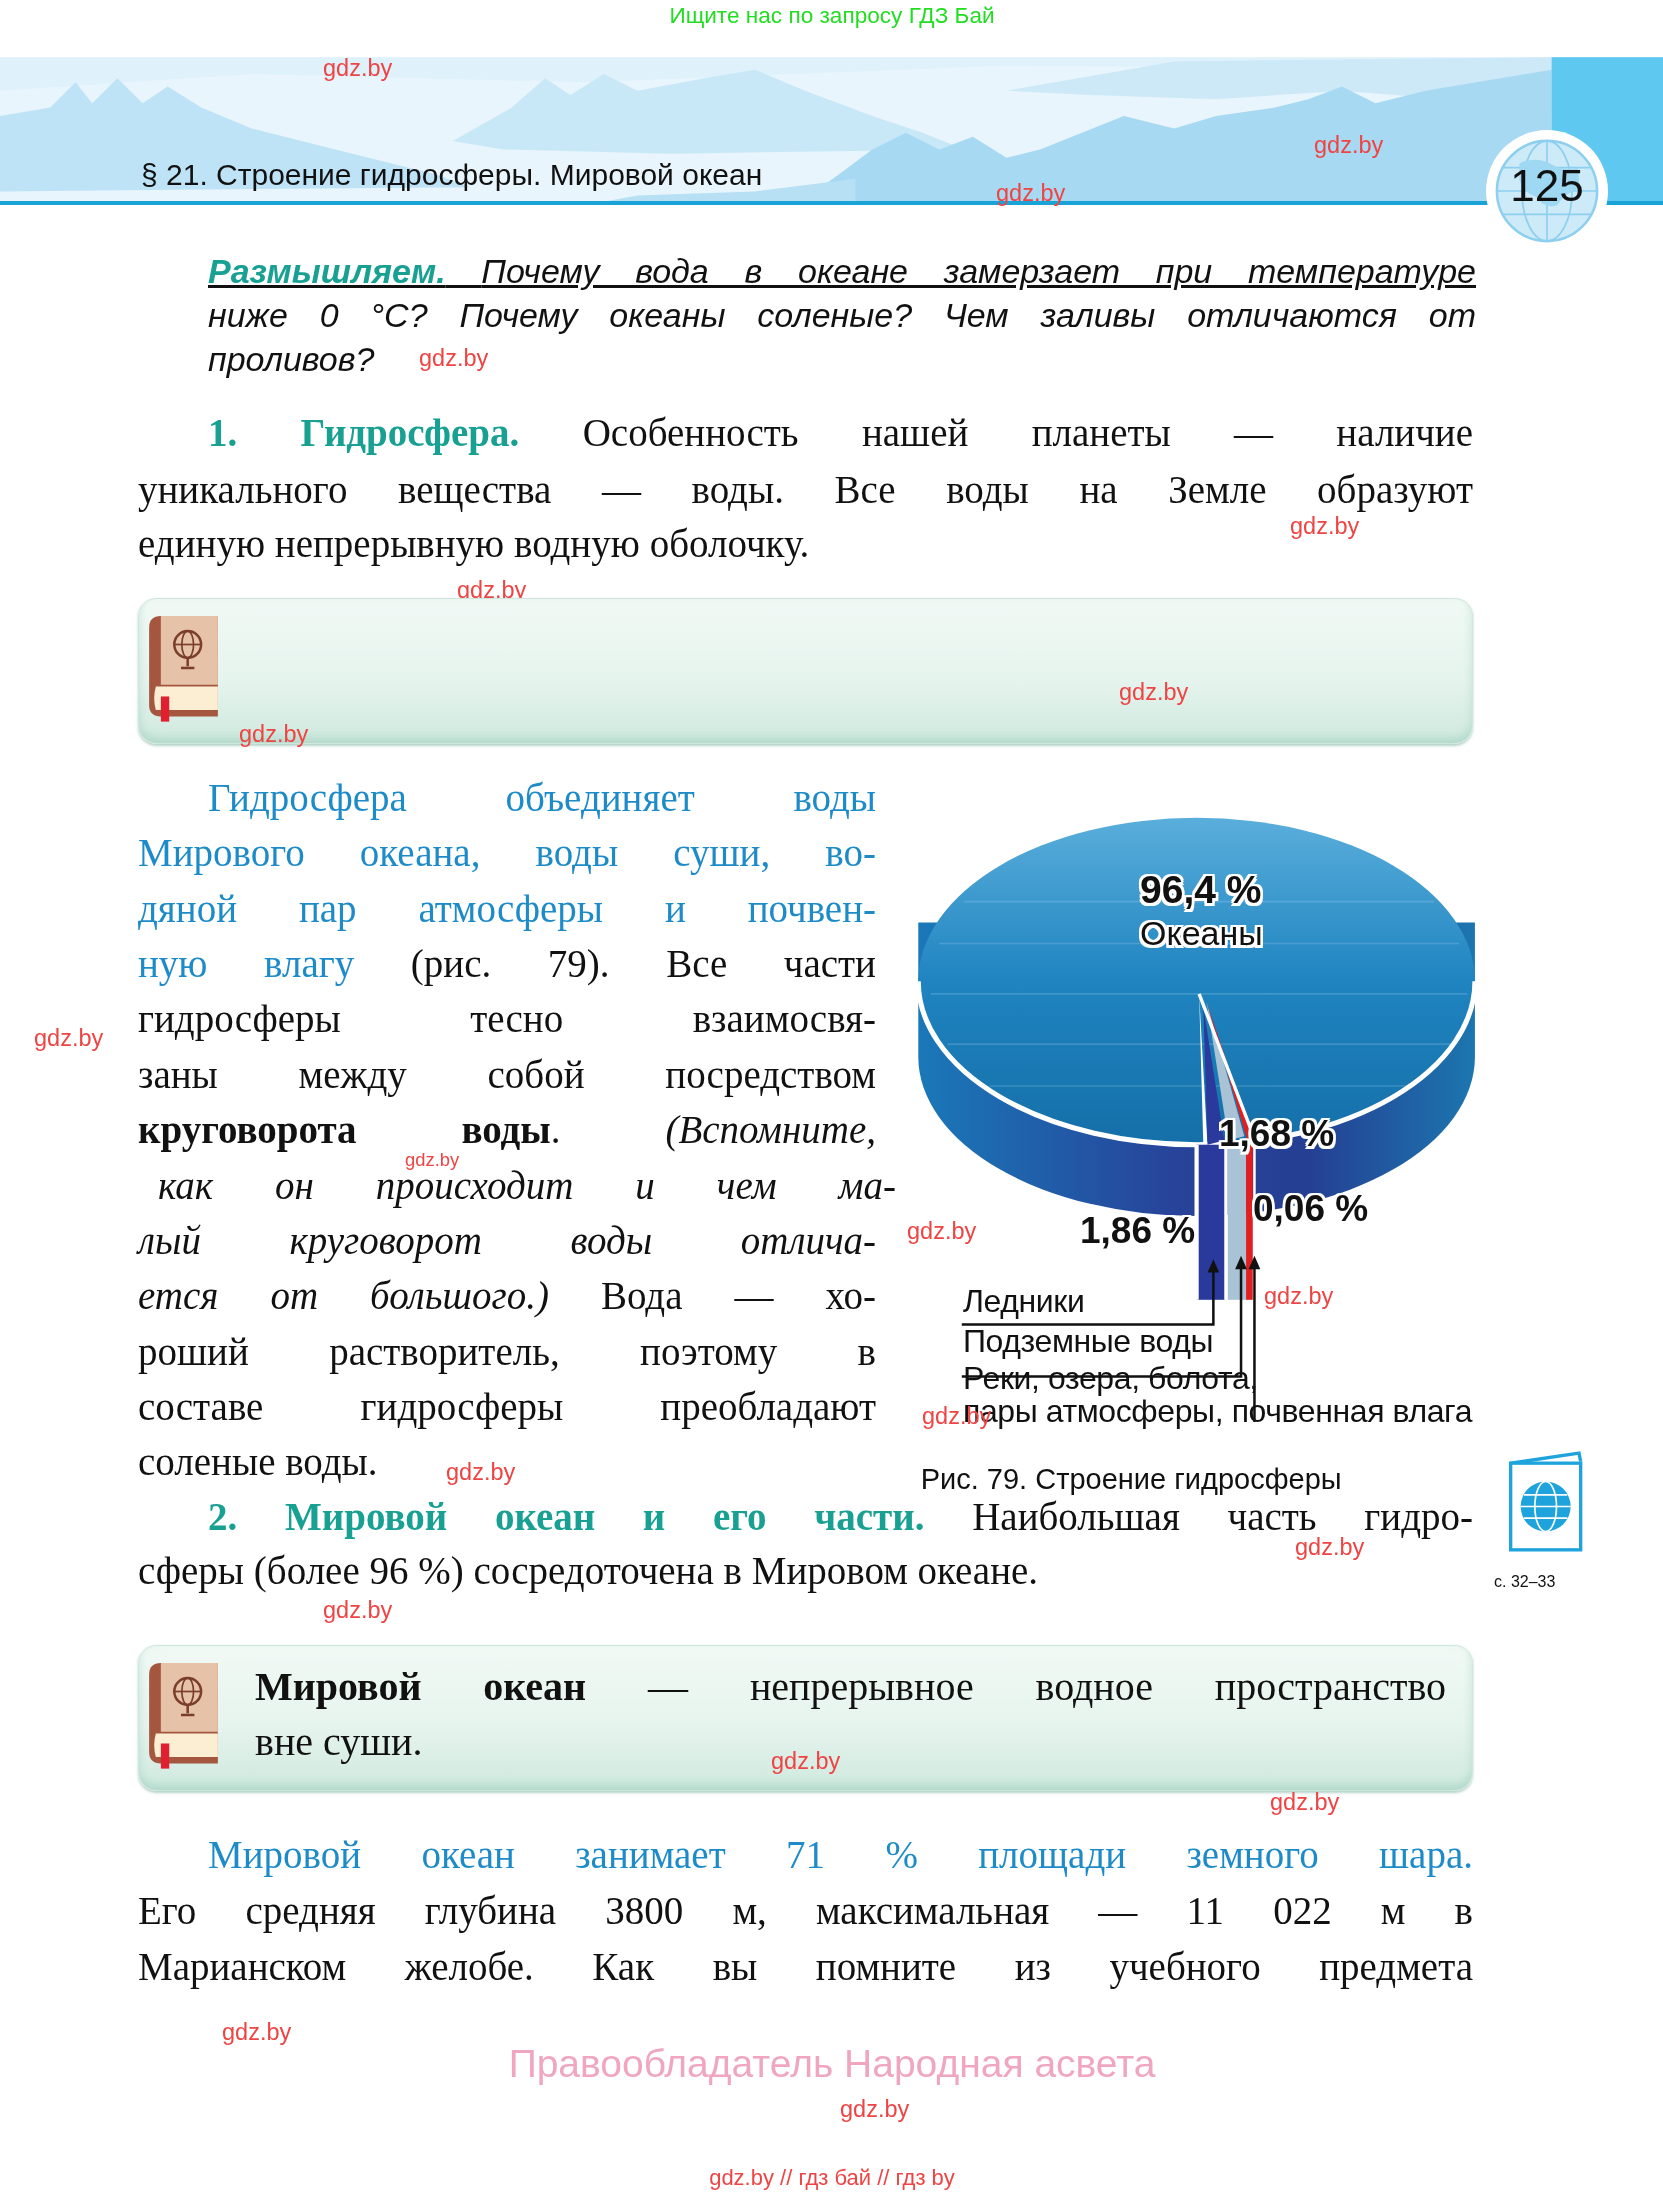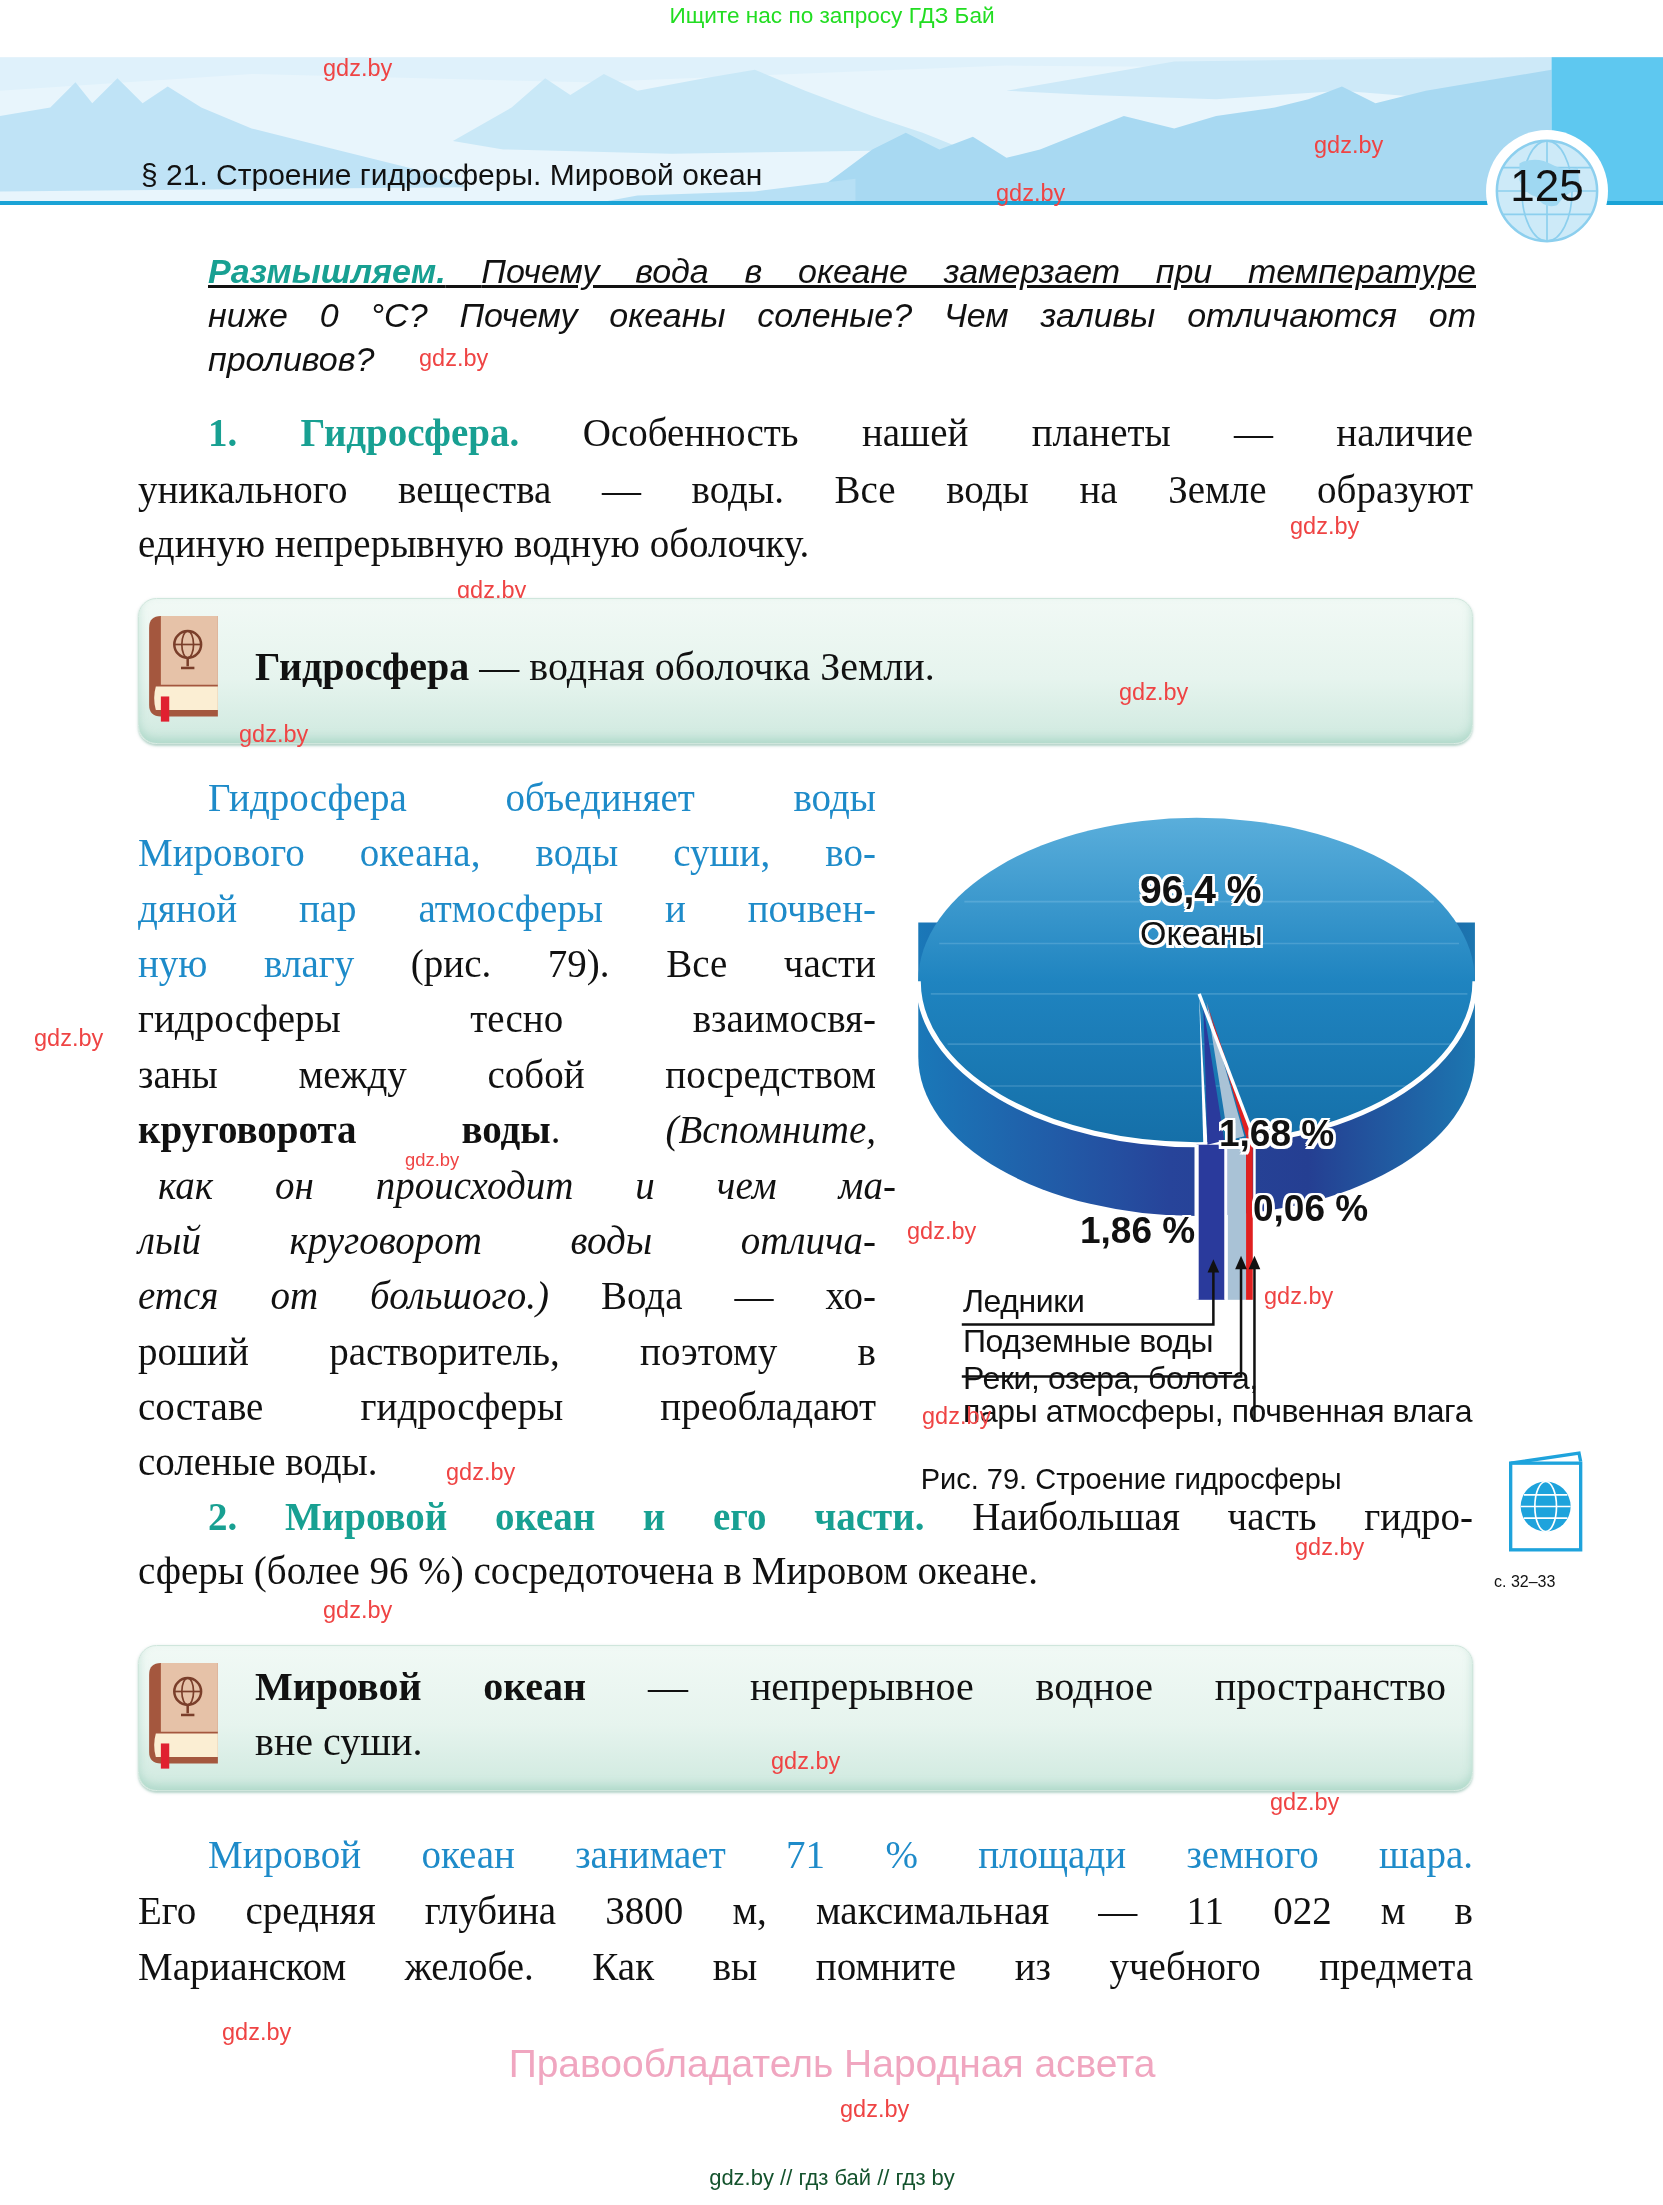--- a/index.html
+++ b/index.html
@@ -47,21 +47,21 @@
 
   
   #figure { left: 914px; top: 801px; width: 587px; height: 696px; }
   .pct { font-family: "Liberation Sans", "DejaVu Sans", sans-serif; font-weight: bold; font-size: 37px; color: #111;
     text-shadow: -2.5px -2.5px 0 #fff, 2.5px -2.5px 0 #fff, -2.5px 2.5px 0 #fff, 2.5px 2.5px 0 #fff, 0 2.5px 0 #fff, 0 -2.5px 0 #fff, 2.5px 0 0 #fff, -2.5px 0 0 #fff; }
   .legend { font-family: "Liberation Sans", "DejaVu Sans", sans-serif; font-size: 32px; color: #111; white-space: nowrap; letter-spacing: -0.4px; }
   #fig-caption { font-family: "Liberation Sans", "DejaVu Sans", sans-serif; font-size: 29px; }
 
   #side-caption { font-size: 16px; }
   #copyright { left: 0; width: 1664px; top: 2042px; text-align: center; font-size: 39px; color: #f0a6c0; }
-  #bottom-links { left: 0; width: 1664px; top: 2165px; text-align: center; font-size: 22px; color: #14532d; }
+  #bottom-links { left: 0; width: 1664px; top: 2165px; text-align: center; font-size: 22px; color: #ef4444; }
 </style>
 </head>
 <body>
 
 <div id="top-search" class="abs sans">Ищите нас по запросу ГДЗ Бай</div>
 
 <div id="banner" class="abs">
   <svg width="1664" height="148" viewBox="0 0 1984 176">
     <rect x="0" y="0" width="1984" height="176" fill="#dff1fb"></rect>
     <path d="M0,40 L300,20 L700,30 L1200,10 L1850,15 L1850,176 L0,176 Z" fill="#e8f5fc"></path>
@@ -116,23 +116,20 @@
     <path d="M14,0 L82,0 L82,120 L14,120 Q0,120 0,106 L0,14 Q0,0 14,0 Z" fill="#a4573e"></path>
     <rect x="14" y="0" width="68" height="82" fill="#e6c2a8"></rect>
     <path d="M8,84 L82,84 L82,112 L8,112 Q4,98 8,84 Z" fill="#fbeed3"></path>
     <rect x="14" y="96" width="10" height="30" fill="#e02030"></rect>
     <circle cx="46" cy="34" r="16" fill="none" stroke="#7a3e2a" stroke-width="3"></circle>
     <ellipse cx="46" cy="34" rx="7" ry="16" fill="none" stroke="#7a3e2a" stroke-width="2"></ellipse>
     <line x1="30" y1="34" x2="62" y2="34" stroke="#7a3e2a" stroke-width="2"></line>
     <line x1="46" y1="50" x2="46" y2="60" stroke="#7a3e2a" stroke-width="3"></line>
     <line x1="38" y1="62" x2="54" y2="62" stroke="#7a3e2a" stroke-width="3"></line>
   </svg>
-  <div class="abs defline" style="left:116px;top:44px;">
-    <b>Гидросфера</b><span> — водная оболочка Земли.</span>
-  </div>
 </div>
 <div class="abs wm" style="left:1119px;top:679px;">gdz.by</div>
 <div class="abs wm" style="left:239px;top:721px;">gdz.by</div>
 
 <div class="abs line col indent blue" style="top:778px;">Гидросфера объединяет воды</div>
 <div class="abs line col blue" style="top:833px;">Мирового океана, воды суши, во-</div>
 <div class="abs line col blue" style="top:889px;">дяной пар атмосферы и почвен-</div>
 <div class="abs line col" style="top:944px;">
   <span class="blue">ную влагу</span><span> (рис. 79). Все части</span>
 </div>

